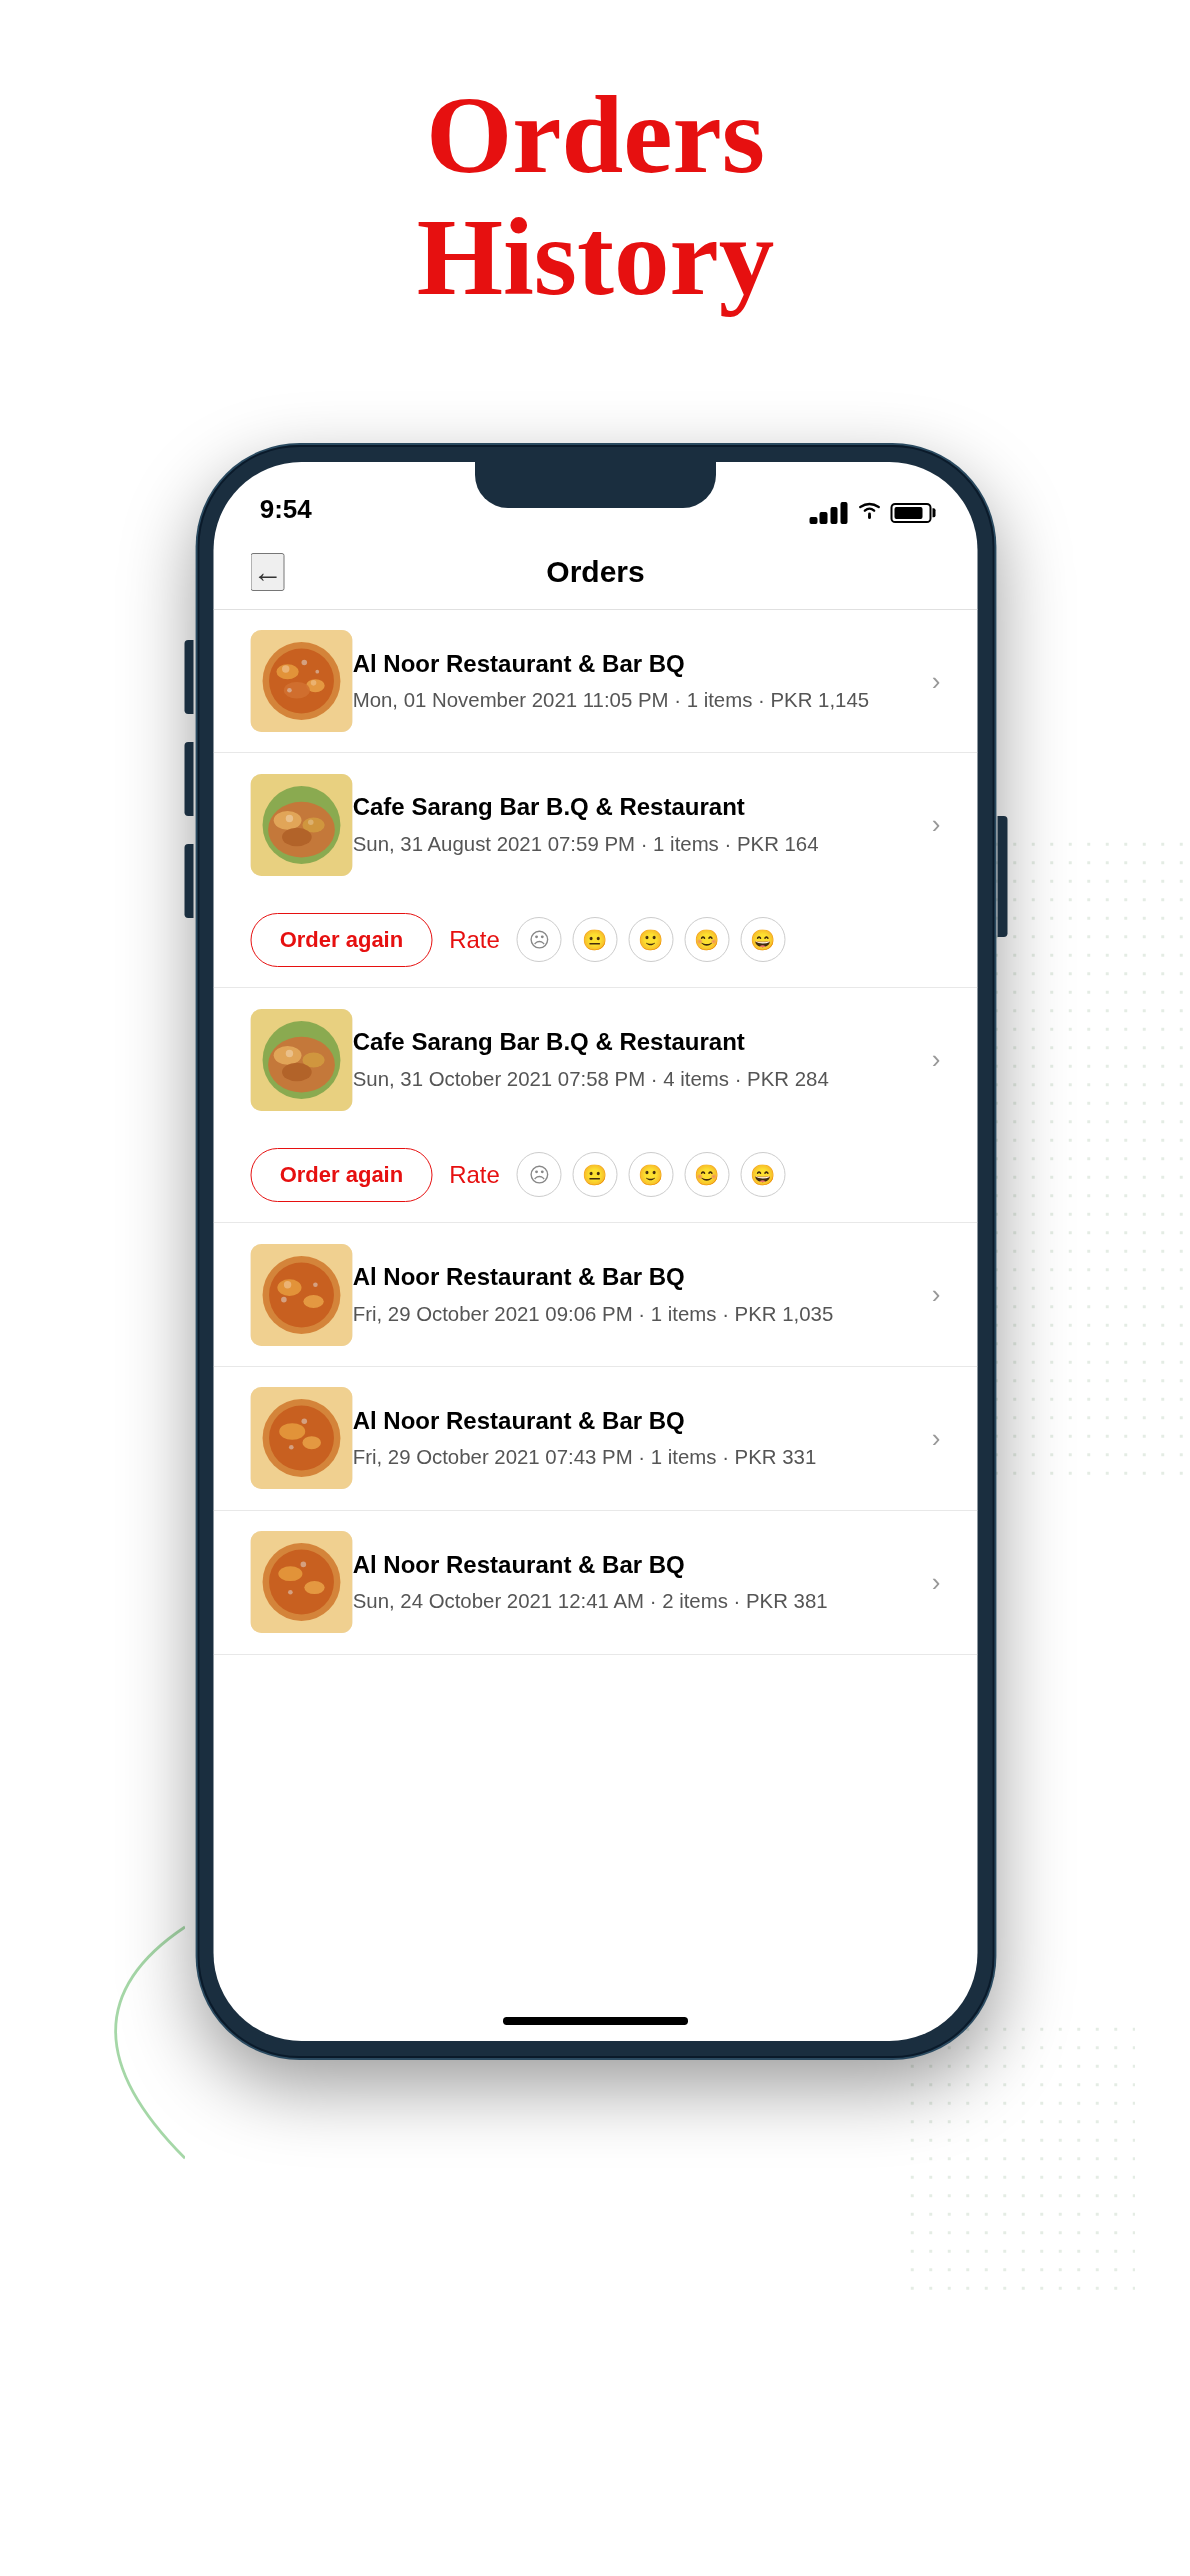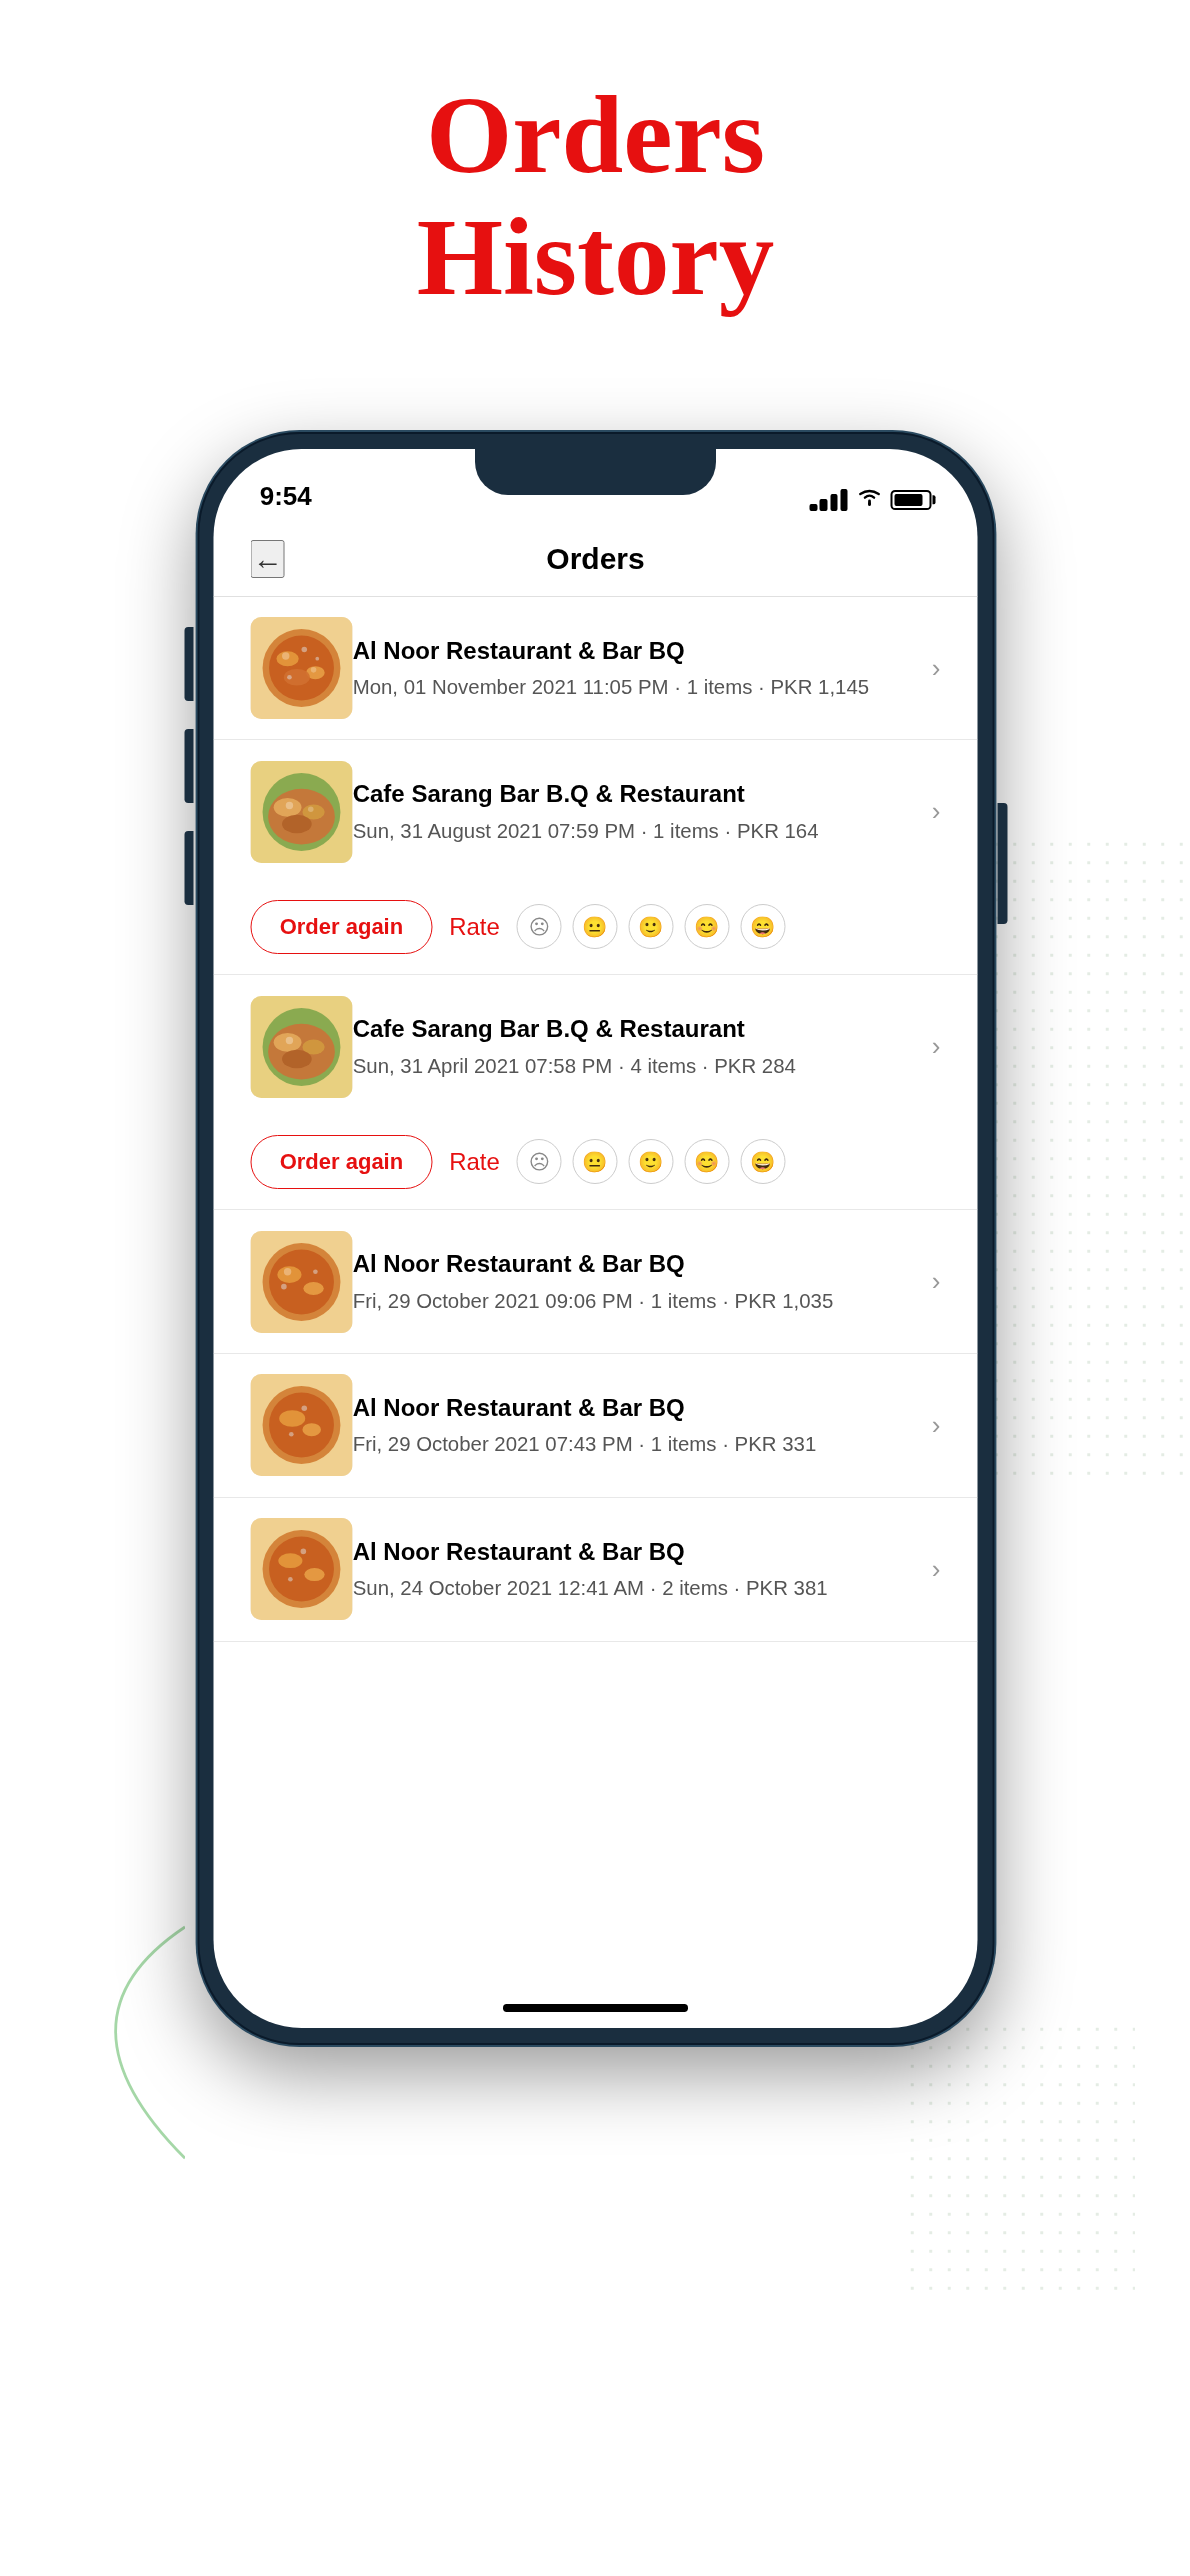--- a/index.html
+++ b/index.html
@@ -54,21 +54,21 @@
       font-size: 111px;
       font-weight: 900;
       color: #e61010;
       line-height: 1.1;
       font-family: Georgia, 'Times New Roman', serif;
     }
 
     
     .phone-frame {
       position: absolute;
-      top: 432px;
+      top: 445px;
       left: 50%;
       transform: translateX(-50%);
       width: 797px;
       height: 1613px;
       background: #1a2e3f;
       border-radius: 102px;
       padding: 16.7px;
       box-shadow:
         0 0 0 1.9px #2a4a60,
         0 28px 74px rgba(0,0,0,0.4),
@@ -450,21 +450,21 @@
               <circle cx="55" cy="55" r="42" fill="#8aaa50"></circle>
               <ellipse cx="55" cy="60" rx="36" ry="30" fill="#c4783a"></ellipse>
               <ellipse cx="40" cy="50" rx="15" ry="10" fill="#e8b060" opacity="0.8"></ellipse>
               <ellipse cx="68" cy="55" rx="12" ry="8" fill="#d4a040" opacity="0.75"></ellipse>
               <ellipse cx="50" cy="68" rx="16" ry="10" fill="#b06028" opacity="0.9"></ellipse>
               <circle cx="42" cy="48" r="4" fill="#fff" opacity="0.3"></circle>
             </svg>
           </div>
           <div class="order-info">
             <div class="restaurant-name">Cafe Sarang Bar B.Q &amp; Restaurant</div>
-            <div class="order-details">Sun, 31 April 2021  07:58 PM · 4 items · PKR 284</div>
+            <div class="order-details">Sun, 31 October 2021  07:58 PM · 4 items · PKR 284</div>
           </div>
           <span class="chevron">›</span>
         </div>
         <div class="rate-row">
           <button class="order-again-btn">Order again</button>
           <span class="rate-label">Rate</span>
           <div class="emoji-buttons">
             <button class="emoji-btn">☹</button>
             <button class="emoji-btn">😐</button>
             <button class="emoji-btn">🙂</button>

